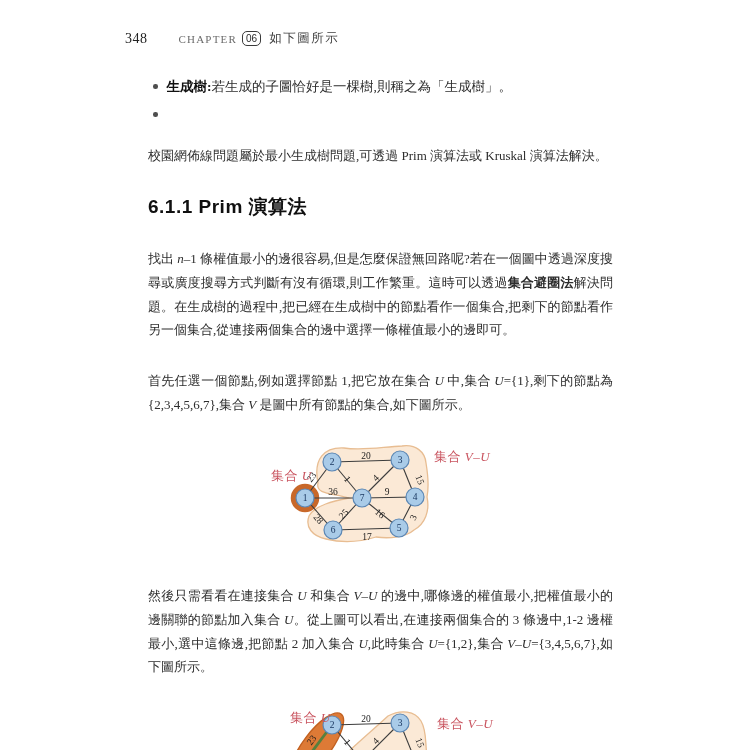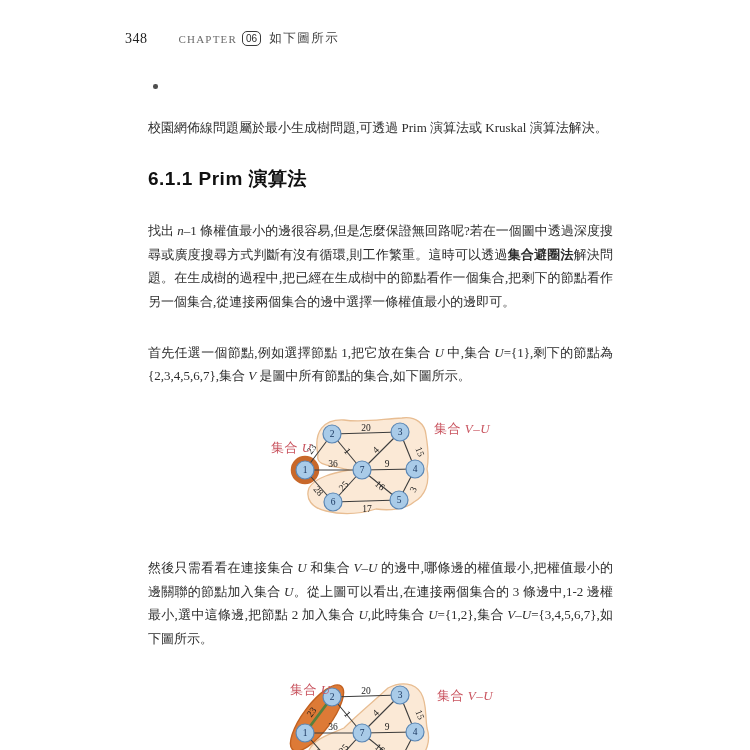--- a/index.html
+++ b/index.html
@@ -50,20 +50,24 @@
 
 <div class="header">
   <span class="pagenum">348</span>
   <span class="chapter-label">CHAPTER</span>
   <span class="chapter-badge">06</span>
   <span class="chapter-title">如下圖所示</span>
 </div>
 
 <div class="content">
 
+  <div class="bullet">
+    <span class="dot"></span>
+    <span><b>生成樹:</b><span>若生成的子圖恰好是一棵樹,則稱之為「生成樹」。</span></span>
+  </div>
   <div class="bullet">
     <span class="dot"></span>
   </div>
 
   <p class="para">校園網佈線問題屬於最小生成樹問題,可透過 Prim 演算法或 Kruskal 演算法解決。</p>
 
   <h2>6.1.1  Prim 演算法</h2>
 
   <p class="para">找出 <i>n</i>–1 條權值最小的邊很容易,但是怎麼保證無回路呢?若在一個圖中透過深度搜尋或廣度搜尋方式判斷有沒有循環,則工作繁重。這時可以透過<b>集合避圈法</b>解決問題。在生成樹的過程中,把已經在生成樹中的節點看作一個集合,把剩下的節點看作另一個集合,從連接兩個集合的邊中選擇一條權值最小的邊即可。</p>
 

